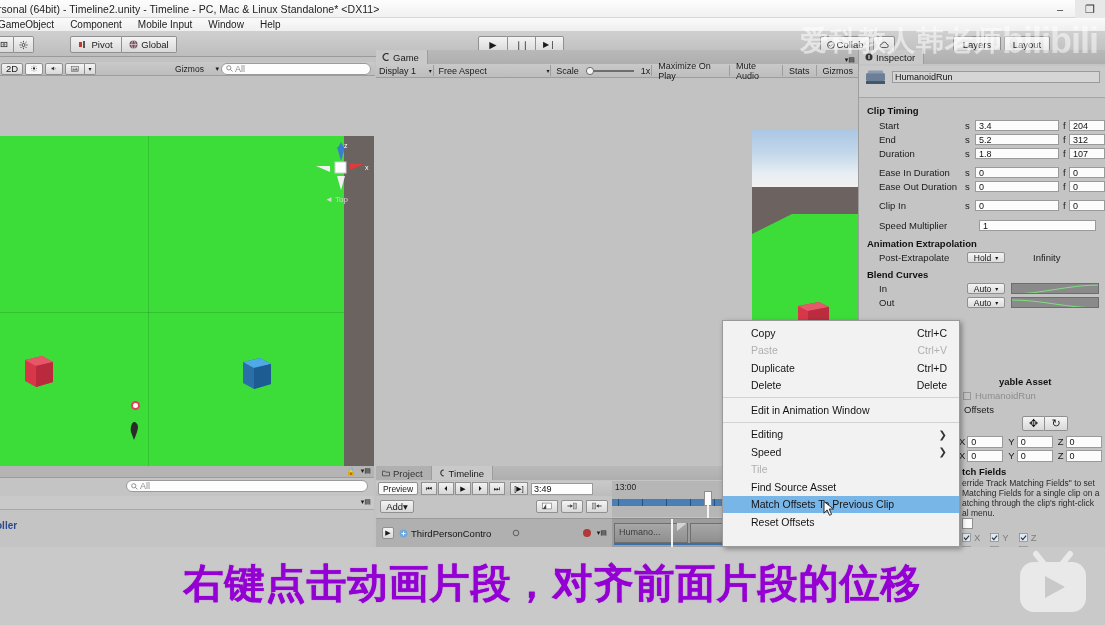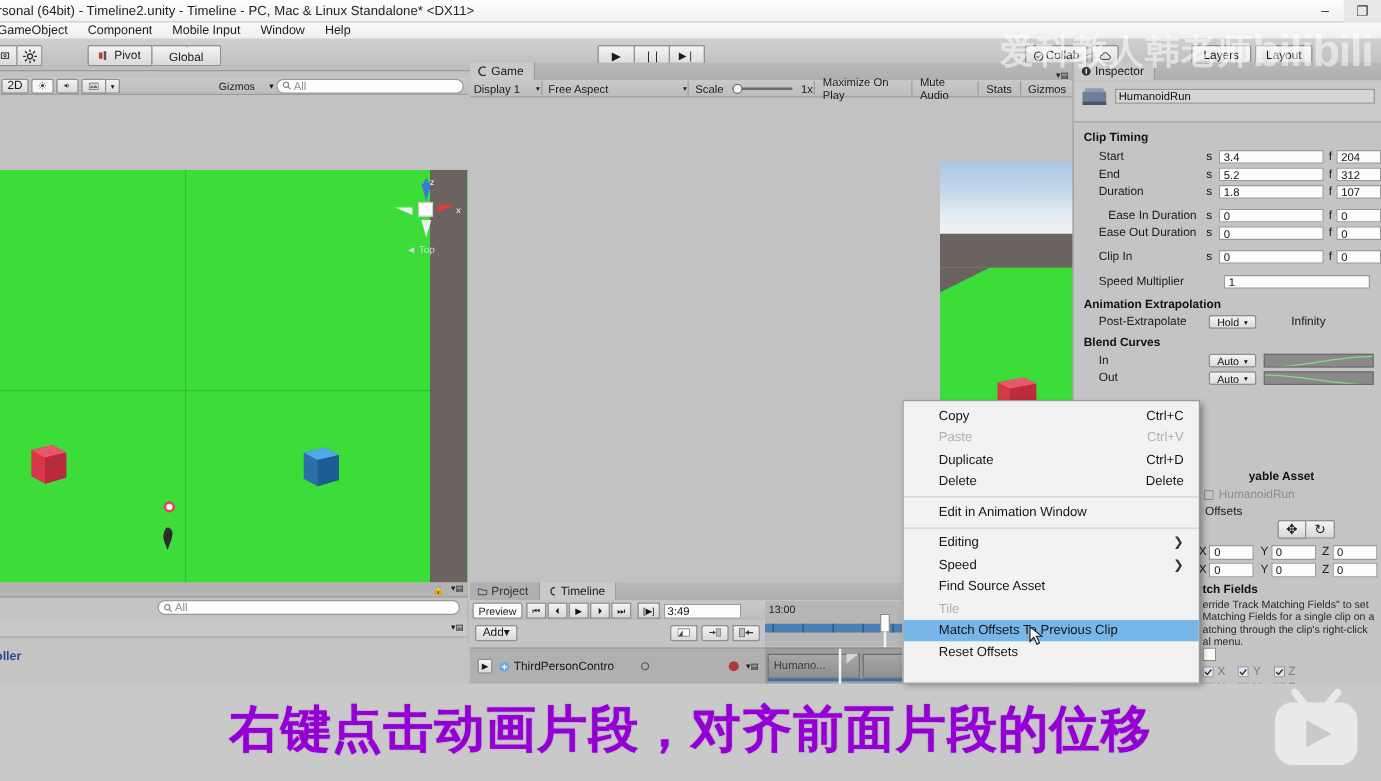--- a/index.html
+++ b/index.html
@@ -51,21 +51,21 @@
   }
   .ubtn {
     height:17px; background:linear-gradient(#f4f4f4,#d9d9d9);
     border:1px solid #909090; border-radius:2px;
     display:flex; align-items:center; justify-content:center;
     font-size:9.5px; color:#1a1a1a; padding:0 5px; white-space:nowrap;
   }
   .ubtn.flat { border-radius:0; border-left-width:0; }
   .grp { display:flex; }
   .grp .ubtn:first-child { border-radius:2px 0 0 2px; border-left-width:1px; }
-  .grp .ubtn:last-child  { border-radius:0 2px 2px 0;flex-direction:column; }
+  .grp .ubtn:last-child  { border-radius:0 2px 2px 0; }
   .tabrow {
     height:14px; background:linear-gradient(#b9b9b9,#aeaeae);
     display:flex; align-items:flex-end;
   }
   .tab {
     height:14px; padding:0 8px 0 6px; font-size:9.5px;
     display:flex; align-items:center; gap:3px;
     background:#c9c9c9; border-right:1px solid #9d9d9d;
     color:#1a1a1a; white-space:nowrap;
   }
@@ -463,21 +463,21 @@
       <span class="insp-lbl" style="width:98px; padding-left:12px;">Duration</span>
       <span class="insp-lbl" style="width:10px;">s</span>
       <div class="numf" style="width:84px;">1.8</div>
       <span class="insp-lbl" style="width:10px; padding-left:4px;">f</span>
       <div class="numf" style="width:36px;">107</div>
     </div>
 
     <div style="height:5px;"></div>
 
     <div class="insp-row">
-      <span class="insp-lbl" style="width:98px; padding-left:12px;text-align:center;">Ease In Duration</span>
+      <span class="insp-lbl" style="width:98px; padding-left:12px;">Ease In Duration</span>
       <span class="insp-lbl" style="width:10px;">s</span>
       <div class="numf" style="width:84px;">0</div>
       <span class="insp-lbl" style="width:10px; padding-left:4px;">f</span>
       <div class="numf" style="width:36px;">0</div>
     </div>
 
     <div class="insp-row">
       <span class="insp-lbl" style="width:98px; padding-left:12px;">Ease Out Duration</span>
       <span class="insp-lbl" style="width:10px;">s</span>
       <div class="numf" style="width:84px;">0</div>
@@ -788,25 +788,25 @@
   </div>
   <div class="mdiv"></div>
   <div class="mi">
     <span>Editing</span>
     <span class="arw">❯</span>
   </div>
   <div class="mi">
     <span>Speed</span>
     <span class="arw">❯</span>
   </div>
+  <div class="mi dis">
+    <span>Tile</span>
+  </div>
   <div class="mi">
     <span>Find Source Asset</span>
-  </div>
-  <div class="mi dis">
-    <span>Tile</span>
   </div>
   <div class="mi sel">
     <span>Match Offsets To Previous Clip</span>
   </div>
   <div class="mi">
     <span>Reset Offsets</span>
   </div>
 
   <div class="abs" style="left:100px; top:180px; z-index:50;">
     <svg width="12" height="17" viewBox="0 0 12 17">

